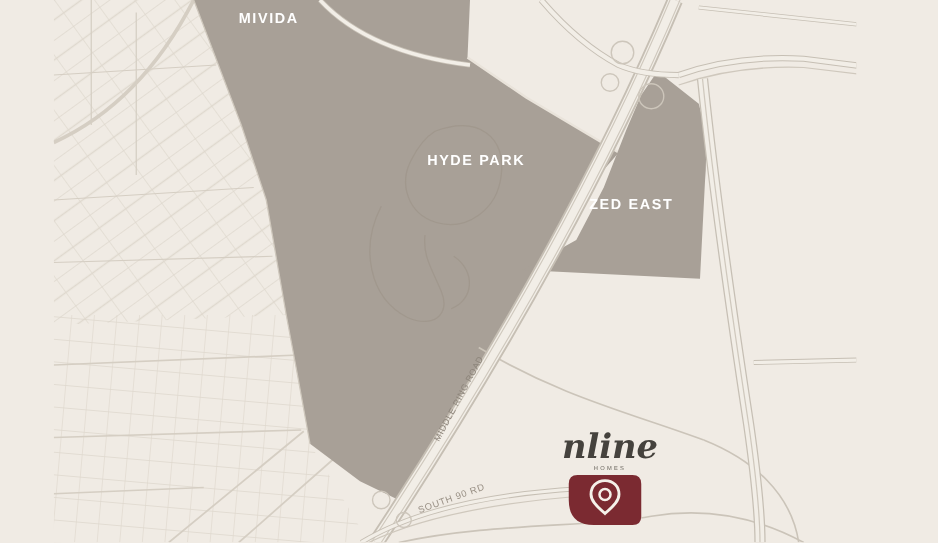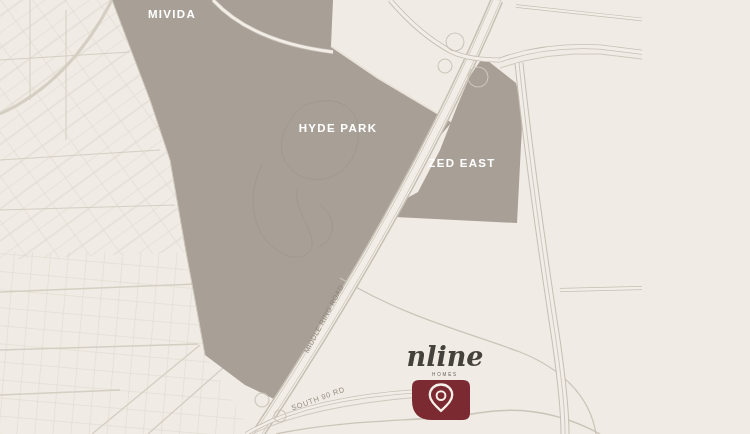--- a/index.html
+++ b/index.html
@@ -1,16 +1,16 @@
 <!DOCTYPE html>
 <html><head>
 <meta charset="utf-8">
 <style>
   html,body{margin:0;padding:0;background:#F0EBE4;}
-  .stage{position:relative;width:642px;height:434px;overflow:hidden;font-family:"Liberation Sans",sans-serif;}
+  .stage{position:relative;width:642px;height:434px;overflow:hidden;font-family:"Liberation Sans",sans-serif;padding-left:43px;}
   svg{display:block;}
   .district-label{font:700 11.5px "Liberation Sans",sans-serif;letter-spacing:1.3px;fill:#FFFFFF;text-anchor:middle;}
   .road-label{font:400 7px "Liberation Sans",sans-serif;letter-spacing:.5px;fill:#8B8379;text-anchor:middle;}
   .road-label-minor{font:400 7.5px "Liberation Sans",sans-serif;letter-spacing:.6px;fill:#999085;text-anchor:middle;}
   .logo-script{font:italic 700 27px "DejaVu Serif",serif;fill:#45423D;text-anchor:middle;}
   .logo-tagline{font:400 4.6px "Liberation Sans",sans-serif;letter-spacing:1.8px;fill:#6B675F;text-anchor:middle;}
   .rcase{fill:none;stroke:#C6BFB4;}
   .rfill{fill:none;stroke:#F2EEE7;}
   .rline{fill:none;stroke:#CFC8BD;}
   .parcel{fill:none;stroke:#CBC4B9;stroke-width:1.3;}

